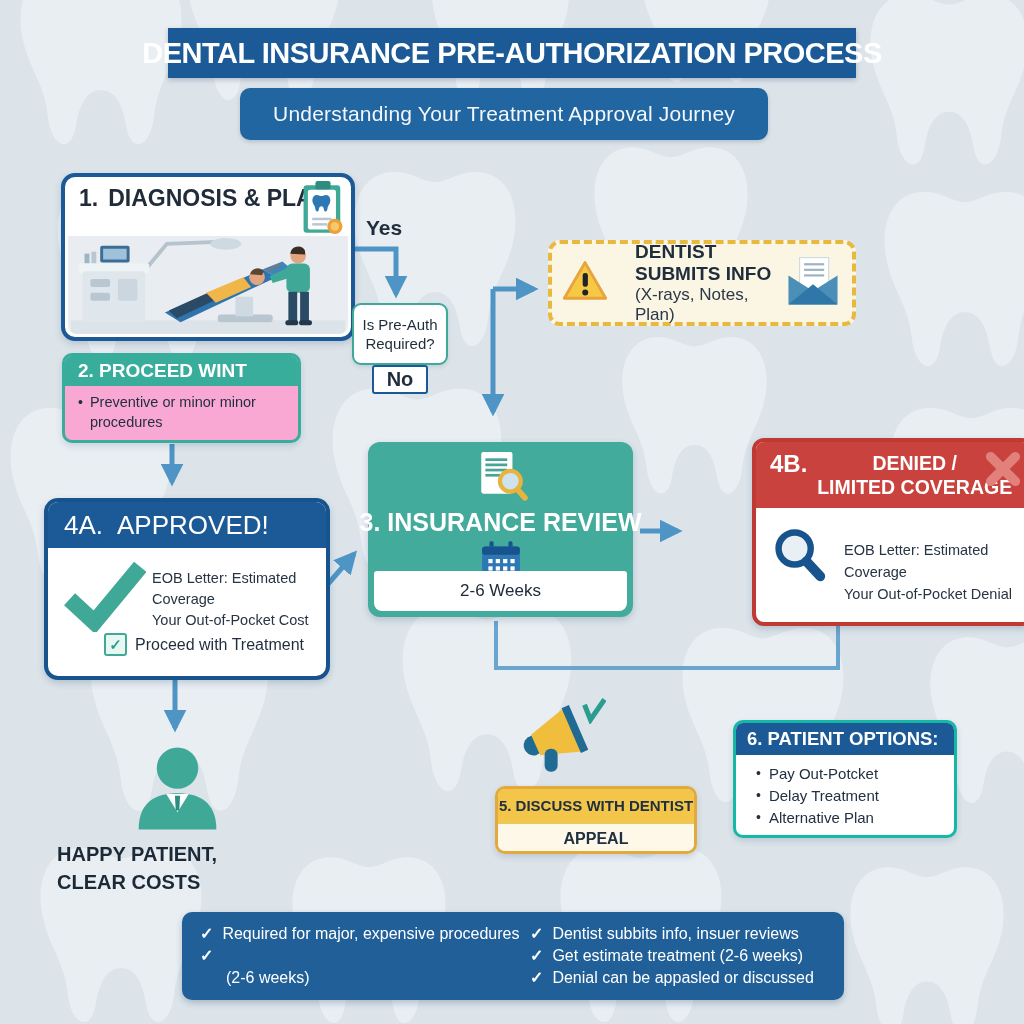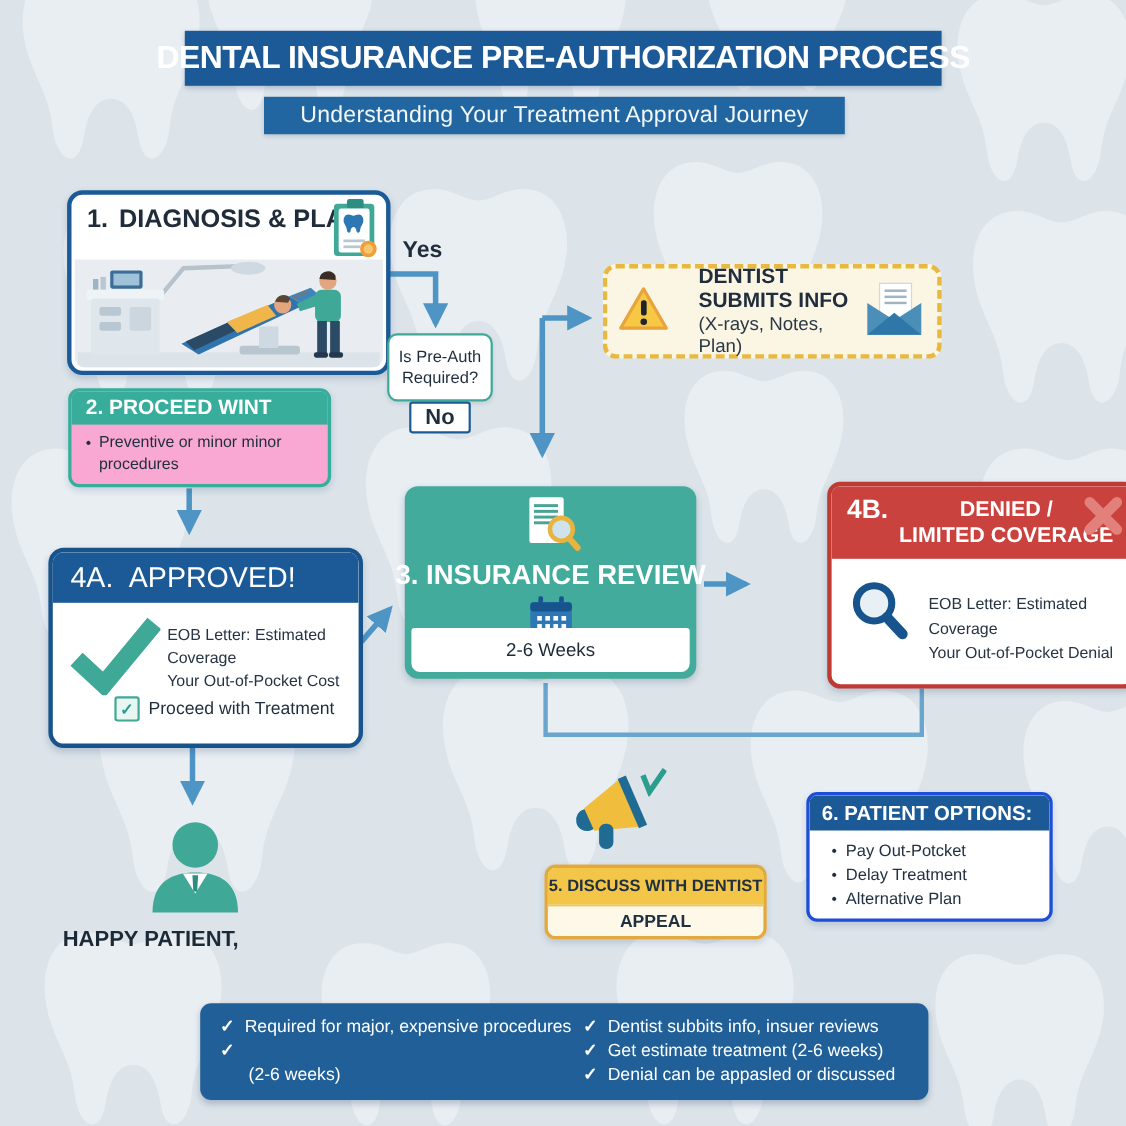--- a/index.html
+++ b/index.html
@@ -13,23 +13,24 @@
   .z2 { z-index:2; }
 
   
   .title-banner {
     left:168px; top:28px; width:688px; height:50px; background:#1b5a96;
     display:flex; align-items:center; justify-content:center;
     box-shadow:0 2px 5px rgba(20,50,90,.25);
   }
   .title-banner span { color:#fff; font-weight:bold; font-size:29px; letter-spacing:-0.5px; white-space:nowrap; }
   .subtitle-banner {
-    left:240px; top:88px; width:528px; height:34px; background:#2166a0;
+    left:240px; top:88px; width:528px; height:52px; background:#2166a0;
     display:flex; align-items:center; justify-content:center;
     box-shadow:0 2px 4px rgba(20,50,90,.2);
+    border-radius:10px;
   }
   .subtitle-banner span { color:#f2f7fb; font-size:21px; letter-spacing:0.2px; white-space:nowrap; }
 
   
   .step1-box {
     left:61px; top:173px; width:286px; height:160px; background:#fff;
     border:4px solid #1b5a96; border-radius:14px;
     box-shadow:0 3px 7px rgba(20,50,90,.18);
   }
   .step1-header { position:absolute; left:14px; top:8px; font-size:23px; font-weight:bold; color:#202c3a; }
@@ -119,21 +120,21 @@
     box-shadow:0 3px 6px rgba(20,50,90,.15);
   }
   .step5-top { background:#f3c64a; height:33px; display:flex; align-items:center; justify-content:center; font-size:15px; font-weight:bold; color:#203040; white-space:nowrap; }
   .step5-bottom { background:#fdf8e8; height:29px; display:flex; align-items:center; justify-content:center; font-size:16px; font-weight:bold; color:#203040; border-top:2px solid #eec75c; }
   .megaphone { left:512px; top:700px; }
   .mega-check { left:580px; top:694px; }
 
   
   .step6-box {
     left:733px; top:720px; width:218px; height:112px; background:#fff;
-    border:3px solid #1d4ed8; border-radius:10px; overflow:hidden;
+    border:3px solid #14b8a6; border-radius:10px; overflow:hidden;
     box-shadow:0 3px 6px rgba(20,50,90,.15);
   }
   .step6-header { background:#1b5a96; color:#fff; font-size:18.5px; font-weight:bold; padding:5px 0 5px 11px; white-space:nowrap; }
   .step6-body { padding:8px 6px 0 20px; }
   .step6-body .row { display:flex; gap:8px; font-size:15px; line-height:1.45; color:#223041; }
 
   
   .patient-icon { left:130px; top:742px; }
   .outcome-text { left:57px; top:840px; width:240px; text-align:left; font-size:20px; font-weight:bold; line-height:1.4; color:#1c2936; }
 
@@ -459,20 +460,21 @@
   <div class="abs z2 patient-icon">
     <svg width="95" height="92" viewBox="0 0 110 100">
       <circle cx="55" cy="27" r="24" fill="#3fa897"></circle>
       <path d="M10,98 C10,66 30,56 55,56 C80,56 100,66 100,98 Z" fill="#3fa897"></path>
       <polygon points="42,57 68,57 55,78" fill="#ffffff"></polygon>
       <polygon points="52,59 58,59 57,76 53,76" fill="#2c8d80"></polygon>
     </svg>
   </div>
   <div class="abs z2 outcome-text">
     <div>HAPPY PATIENT,</div>
+    <div>CLEAR COSTS</div>
   </div>
 
   <div class="abs z2 footer-banner">
     <div class="footer-col left">
       <div class="f-row">
         <span class="f-check">✓</span>
         <span>Required for major, expensive procedures</span>
       </div>
       <div class="f-row">
         <span class="f-check">✓</span>

